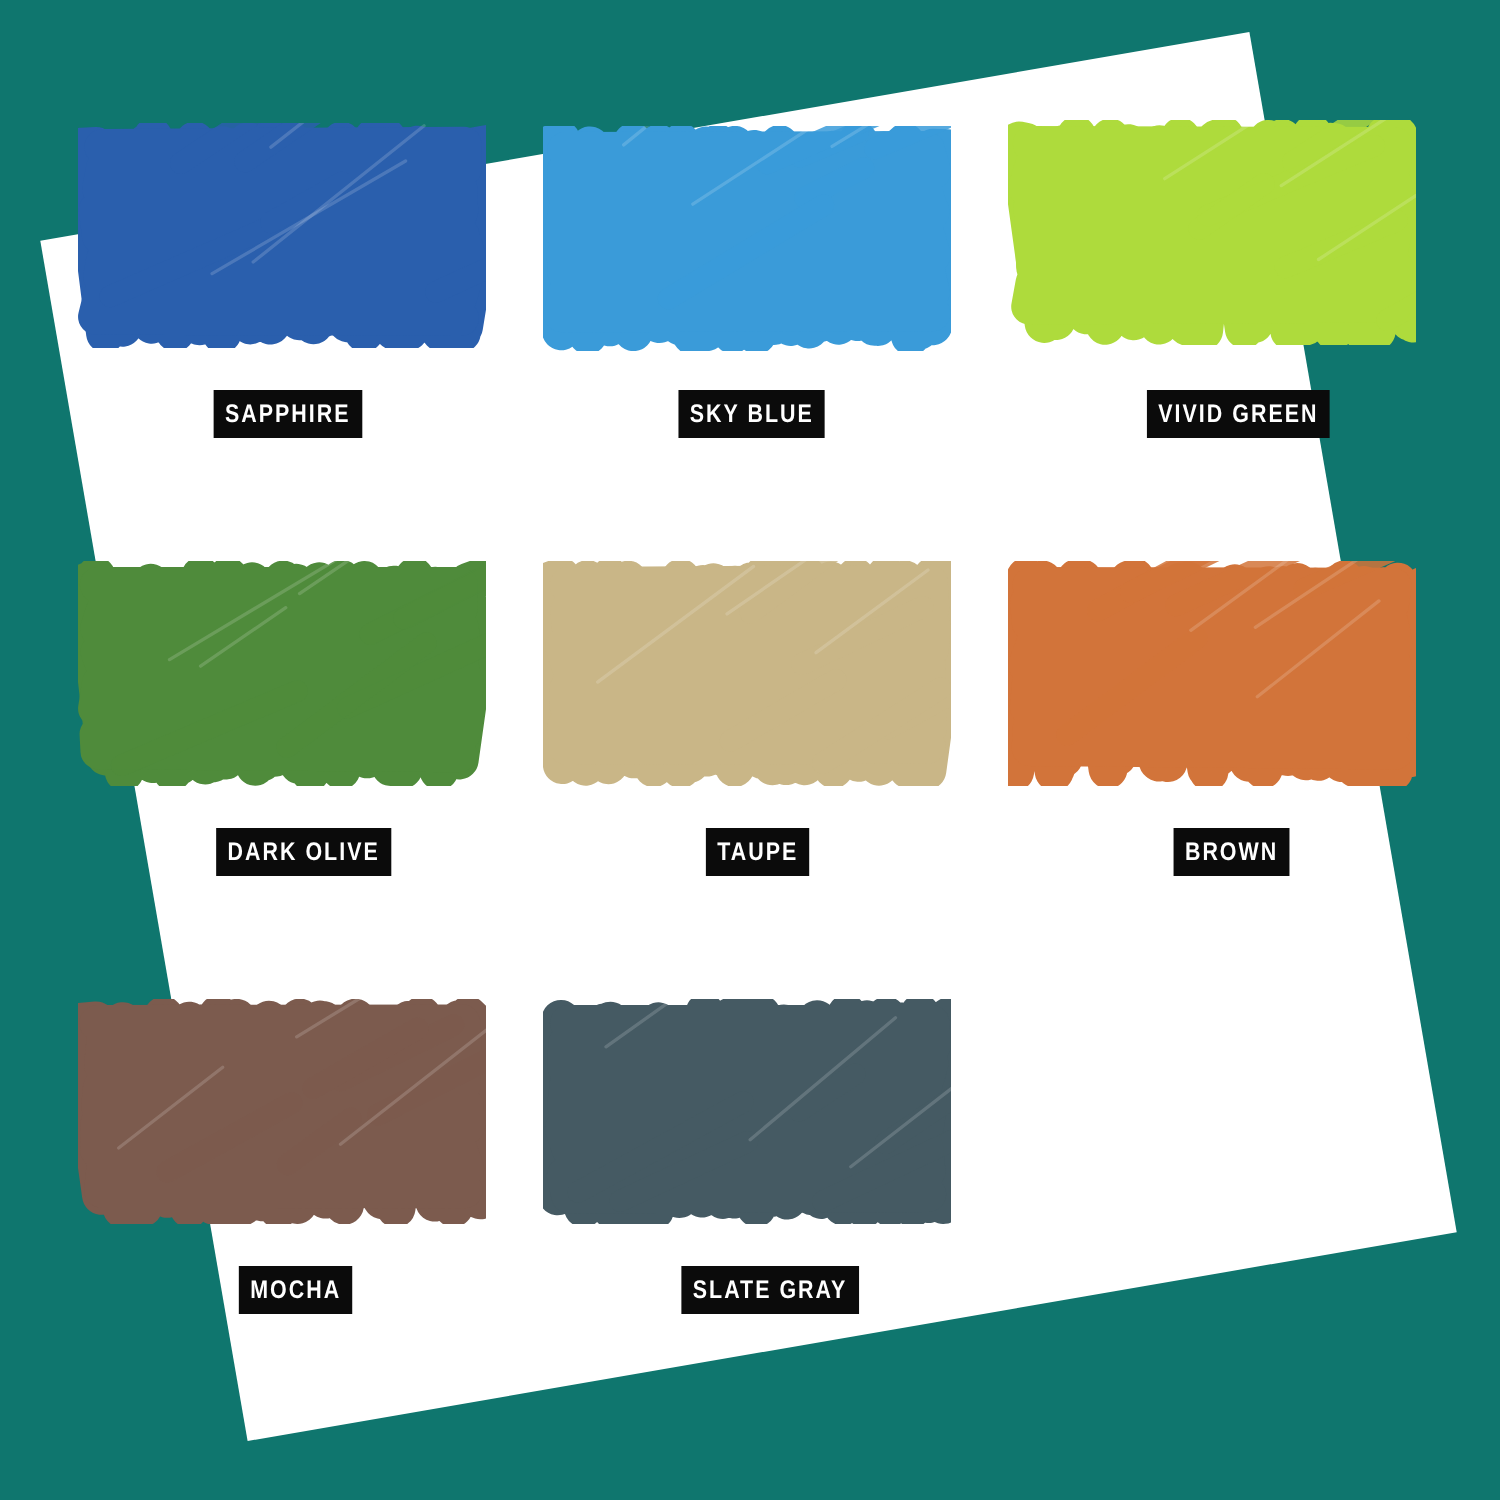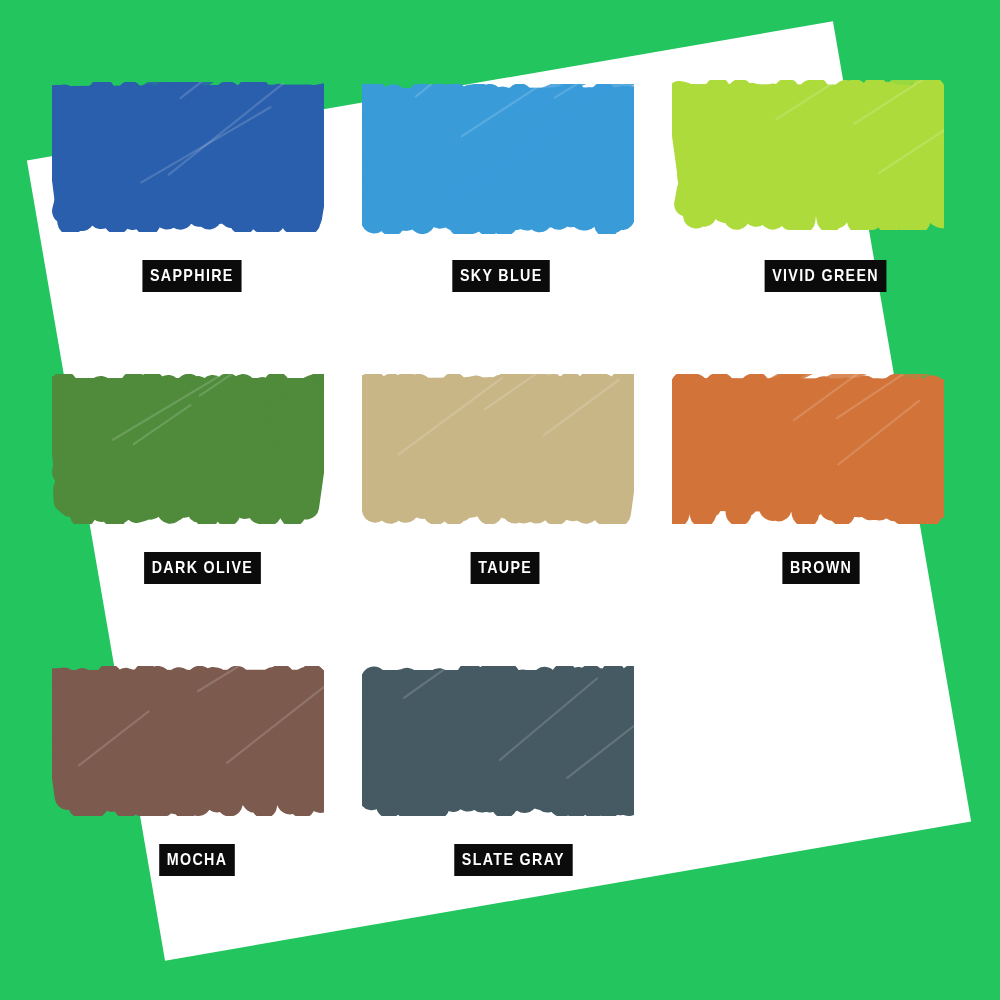--- a/index.html
+++ b/index.html
@@ -1,20 +1,20 @@
 <!DOCTYPE html>
 <html><head>
 <meta charset="utf-8">
 <title>Color Swatch Palette</title>
 <style>
   html,body{margin:0;padding:0;background:#000;}
   #stage{
     position:relative;
     width:1000px;height:1000px;
-    background:#22c55e;
+    background:#0f766e;
     overflow:hidden;
     font-family:"Liberation Sans", sans-serif;
   }
   
   #paper{
     position:absolute;
     left:90px; top:85px;
     width:818px; height:812px;
     background:#ffffff;
     transform:rotate(-9.8deg);

